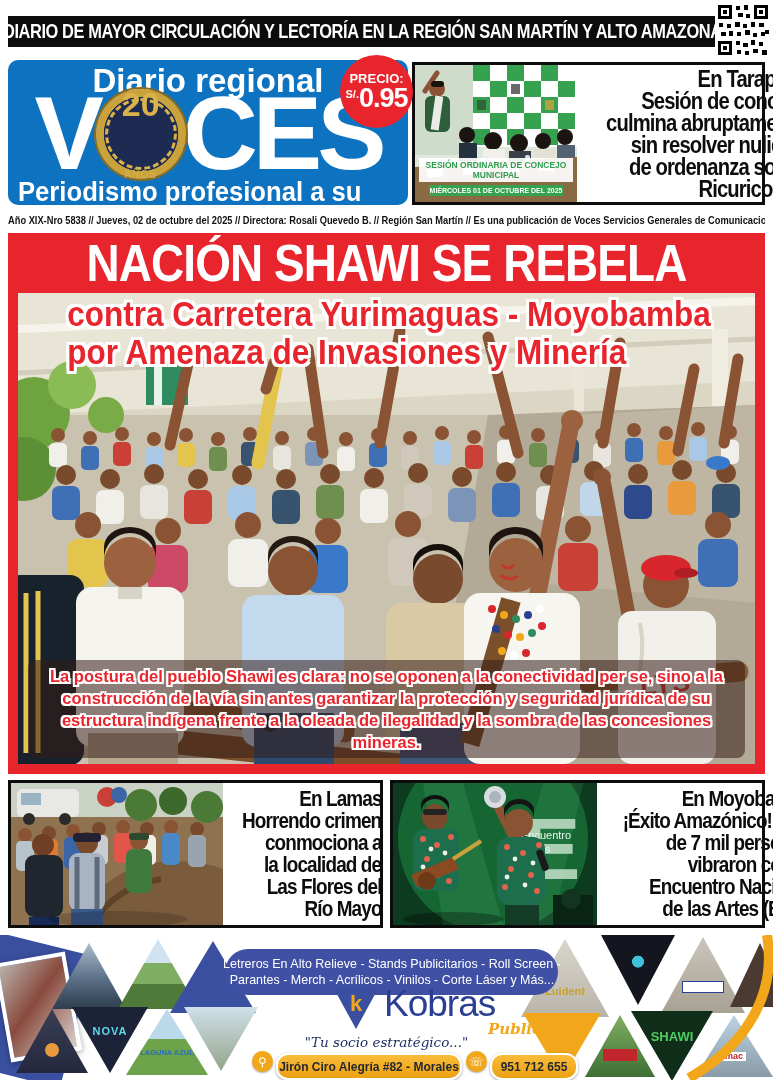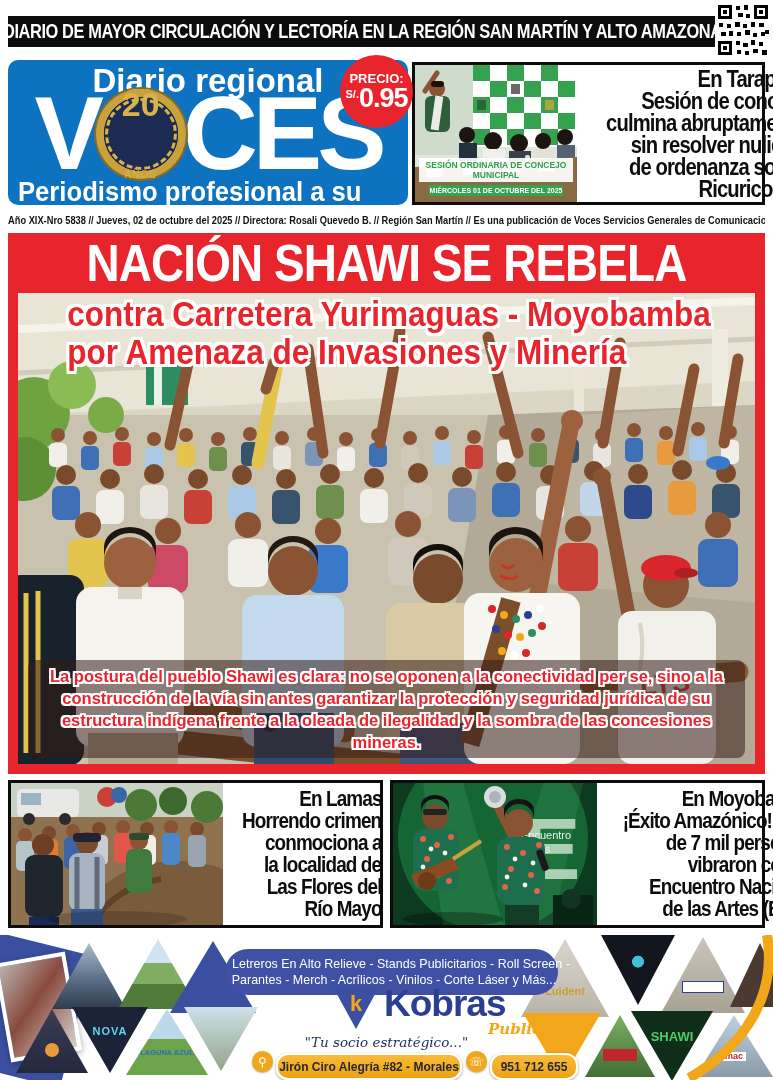--- a/index.html
+++ b/index.html
@@ -73,26 +73,26 @@
         padding:2px 5px 2px 0;}
   .story .txt div{font-weight:bold;font-size:21.5px;line-height:22px;color:#0d0d0d;letter-spacing:-1px;
         white-space:nowrap;transform:scaleX(.88);transform-origin:100% 50%;}
   
   .adzone{left:0;top:935px;width:773px;height:145px;background:#fff;overflow:hidden;}
   .tri-up{clip-path:polygon(50% 0,100% 100%,0 100%);}
   .tri-down{clip-path:polygon(0 0,100% 0,50% 100%);}
   .tri{position:absolute;display:flex;align-items:center;justify-content:center;}
   .tri .lbl{font-weight:bold;text-align:center;line-height:1;}
   .pill{position:absolute;left:225px;top:14px;width:333px;height:46px;background:#4050a5;border-radius:23px;
-        display:flex;flex-direction:column;align-items:flex-start;justify-content:center;color:#fff;}
+        display:flex;flex-direction:column;align-items:center;justify-content:center;color:#fff;}
   .pill div{font-size:13px;line-height:16px;white-space:nowrap;transform:scaleX(.96);}
   .klogo-tri{position:absolute;left:333px;top:52px;width:46px;height:42px;background:#3b4fa0;
         clip-path:polygon(0 0,100% 0,50% 100%);display:flex;align-items:center;justify-content:center;}
   .klogo-tri span{color:#f2a71b;font-weight:bold;font-size:22px;margin-top:-8px;}
-  .kword{position:absolute;left:384px;top:48px;color:#2b3f92;font-weight:bold;font-size:37px;letter-spacing:-1px;}
+  .kword{position:absolute;left:384px;top:48px;color:#2b3f92;font-weight:normal;font-size:37px;letter-spacing:-1px;}
   .ksub{position:absolute;left:472px;top:85px;color:#f2a71b;font-weight:bold;font-style:italic;font-size:15px;
         font-family:"DejaVu Serif",serif;margin-left:16px;}
   .ktag{position:absolute;left:0;width:773px;top:99px;text-align:center;color:#1b2a5e;
         font-style:italic;font-size:13.5px;font-family:"DejaVu Serif",serif;}
   .contact{position:absolute;font-weight:bold;font-size:12px;color:#25292e;height:23px;border-radius:12px;
         background:linear-gradient(#f9bc3a,#eda112);border:2px solid #fff;box-shadow:0 1px 3px rgba(0,0,0,.4);
         display:flex;align-items:center;justify-content:center;top:118px;}
   .cicon{position:absolute;top:116px;width:21px;height:21px;border-radius:50%;background:#f2a71b;
         color:#fff;display:flex;align-items:center;justify-content:center;font-size:12px;
         box-shadow:0 1px 2px rgba(0,0,0,.35);}

